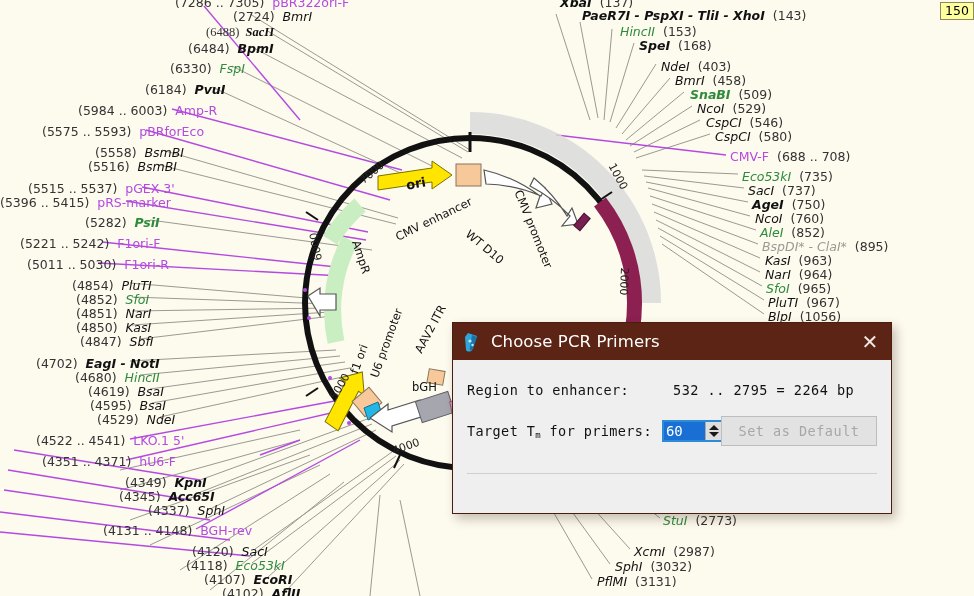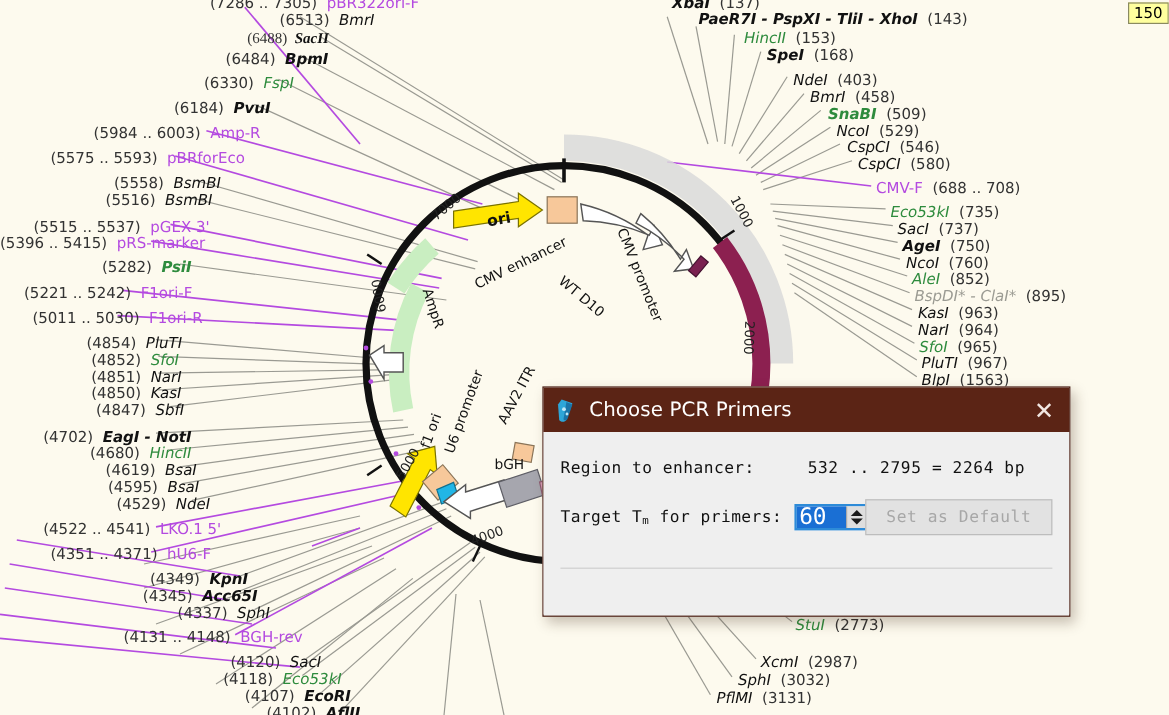--- a/index.html
+++ b/index.html
@@ -59,21 +59,21 @@
   .row2{position:absolute;left:14px;top:60px;}
   .lab{letter-spacing:.4px;}
   .lab sub{font-size:9px;vertical-align:-2px;}
   .region-val{margin-left:44px;letter-spacing:.5px;}
   .spin{
     margin-left:10px;display:inline-flex;align-items:stretch;height:22px;
     border:2px solid #2d8bd8;background:#fff;box-sizing:border-box;
   }
   .spin input{
     width:37px;border:0;outline:none;font-family:"DejaVu Sans Mono","Liberation Mono",monospace;
-    font-size:19px;background:#1a6fd4;color:#fff;padding:0 2px;text-align:left;
+    font-size:14px;background:#1a6fd4;color:#fff;padding:0 2px;text-align:left;
   }
   .spin .arrows{
     width:17px;background:#dedede;border-left:1px solid #aaa;
     display:flex;flex-direction:column;align-items:center;justify-content:center;gap:2px;
   }
   .spin .ar{width:0;height:0;border-left:5px solid transparent;border-right:5px solid transparent;}
   .spin .up{border-bottom:5px solid #1a1a1a;}
   .spin .dn{border-top:5px solid #1a1a1a;}
   .deg{margin-left:9px;font-size:12px;letter-spacing:1px;}
   .setdef{
@@ -244,21 +244,21 @@
 
   <div class="ticknum" style="left:604px;top:170px;transform:rotate(62deg);">1000</div>
   <div class="ticknum" style="left:610px;top:275px;transform:rotate(92deg);">2000</div>
   <div class="ticknum" style="left:392px;top:440px;transform:rotate(-20deg);">4000</div>
   <div class="ticknum" style="left:326px;top:380px;transform:rotate(-60deg);">5000</div>
   <div class="ticknum" style="left:302px;top:240px;transform:rotate(-100deg);">6000</div>
   <div class="ticknum" style="left:358px;top:166px;transform:rotate(-40deg);">7000</div>
 
   <div id="left-labels">
       <div class="lbl left" style="left: 175px; top: -4px;"><span class="pos">(7286 .. 7305)</span>&nbsp;&nbsp;<span class="feat">pBR322ori-F</span></div>
-      <div class="lbl left" style="left: 233px; top: 10px;"><span class="pos">(6513)</span>&nbsp;&nbsp;<span class="u enz">BmrI</span></div>
+      <div class="lbl left" style="left: 233px; top: 10px;"><span class="pos">(2724)</span>&nbsp;&nbsp;<span class="u enz">BmrI</span></div>
       <div class="lbl left" style="left: 206px; top: 26px; font-family: Liberation Serif, serif;"><span class="pos">(6488)</span>&nbsp;&nbsp;<span class="u enz bold">SacII</span></div>
       <div class="lbl left" style="left: 188px; top: 42px;"><span class="pos">(6484)</span>&nbsp;&nbsp;<span class="u enz bold">BpmI</span></div>
       <div class="lbl left" style="left: 170px; top: 62px;"><span class="pos">(6330)</span>&nbsp;&nbsp;<span class="g enz">FspI</span></div>
       <div class="lbl left" style="left: 145px; top: 83px;"><span class="pos">(6184)</span>&nbsp;&nbsp;<span class="u enz bold">PvuI</span></div>
       <div class="lbl left" style="left: 78px; top: 104px;"><span class="pos">(5984 .. 6003)</span>&nbsp;&nbsp;<span class="feat">Amp-R</span></div>
       <div class="lbl left" style="left: 42px; top: 125px;"><span class="pos">(5575 .. 5593)</span>&nbsp;&nbsp;<span class="feat">pBRforEco</span></div>
       <div class="lbl left" style="left: 95px; top: 146px;"><span class="pos">(5558)</span>&nbsp;&nbsp;<span class="u enz">BsmBI</span></div>
       <div class="lbl left" style="left: 88px; top: 160px;"><span class="pos">(5516)</span>&nbsp;&nbsp;<span class="u enz">BsmBI</span></div>
       <div class="lbl left" style="left: 28px; top: 182px;"><span class="pos">(5515 .. 5537)</span>&nbsp;&nbsp;<span class="feat">pGEX 3'</span></div>
       <div class="lbl left" style="left: 0px; top: 196px;"><span class="pos">(5396 .. 5415)</span>&nbsp;&nbsp;<span class="feat">pRS-marker</span></div>
@@ -301,21 +301,21 @@
       <div class="lbl right" style="left: 742px; top: 170px;"><span class="g enz">Eco53kI</span>&nbsp;&nbsp;<span class="pos">(735)</span></div>
       <div class="lbl right" style="left: 748px; top: 184px;"><span class="u enz">SacI</span>&nbsp;&nbsp;<span class="pos">(737)</span></div>
       <div class="lbl right" style="left: 752px; top: 198px;"><span class="u enz bold">AgeI</span>&nbsp;&nbsp;<span class="pos">(750)</span></div>
       <div class="lbl right" style="left: 755px; top: 212px;"><span class="u enz">NcoI</span>&nbsp;&nbsp;<span class="pos">(760)</span></div>
       <div class="lbl right" style="left: 760px; top: 226px;"><span class="g enz">AleI</span>&nbsp;&nbsp;<span class="pos">(852)</span></div>
       <div class="lbl right" style="left: 762px; top: 240px;"><span class="gray enz">BspDI* - ClaI*</span>&nbsp;&nbsp;<span class="pos">(895)</span></div>
       <div class="lbl right" style="left: 765px; top: 254px;"><span class="u enz">KasI</span>&nbsp;&nbsp;<span class="pos">(963)</span></div>
       <div class="lbl right" style="left: 765px; top: 268px;"><span class="u enz">NarI</span>&nbsp;&nbsp;<span class="pos">(964)</span></div>
       <div class="lbl right" style="left: 766px; top: 282px;"><span class="g enz">SfoI</span>&nbsp;&nbsp;<span class="pos">(965)</span></div>
       <div class="lbl right" style="left: 768px; top: 296px;"><span class="u enz">PluTI</span>&nbsp;&nbsp;<span class="pos">(967)</span></div>
-      <div class="lbl right" style="left: 768px; top: 310px;"><span class="u enz">BlpI</span>&nbsp;&nbsp;<span class="pos">(1563)</span></div>
+      <div class="lbl right" style="left: 768px; top: 310px;"><span class="u enz">BlpI</span>&nbsp;&nbsp;<span class="pos">(1056)</span></div>
       <div class="lbl right" style="left: 663px; top: 514px;"><span class="g enz">StuI</span>&nbsp;&nbsp;<span class="pos">(2773)</span></div>
       <div class="lbl right" style="left: 634px; top: 545px;"><span class="u enz">XcmI</span>&nbsp;&nbsp;<span class="pos">(2987)</span></div>
       <div class="lbl right" style="left: 615px; top: 560px;"><span class="u enz">SphI</span>&nbsp;&nbsp;<span class="pos">(3032)</span></div>
       <div class="lbl right" style="left: 597px; top: 575px;"><span class="u enz">PflMI</span>&nbsp;&nbsp;<span class="pos">(3131)</span></div>
     </div>
 
   <div class="tooltip" style="left:940px;top:2px;">150</div>
 
   <div class="dialog">
     <div class="dlg-title">

